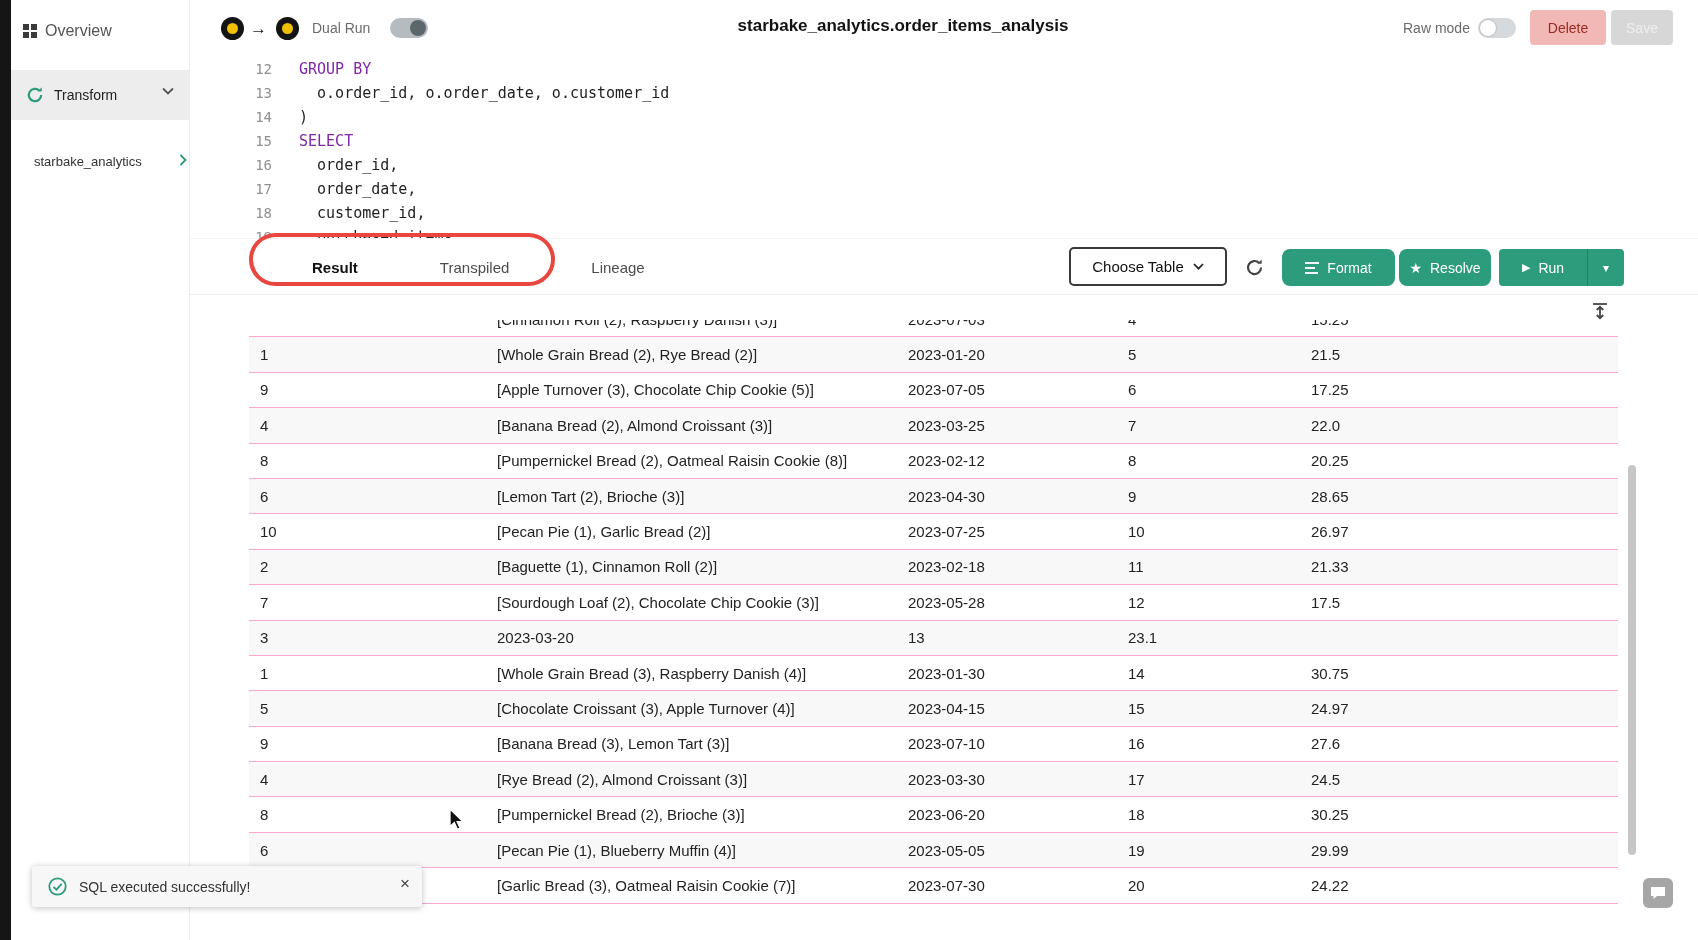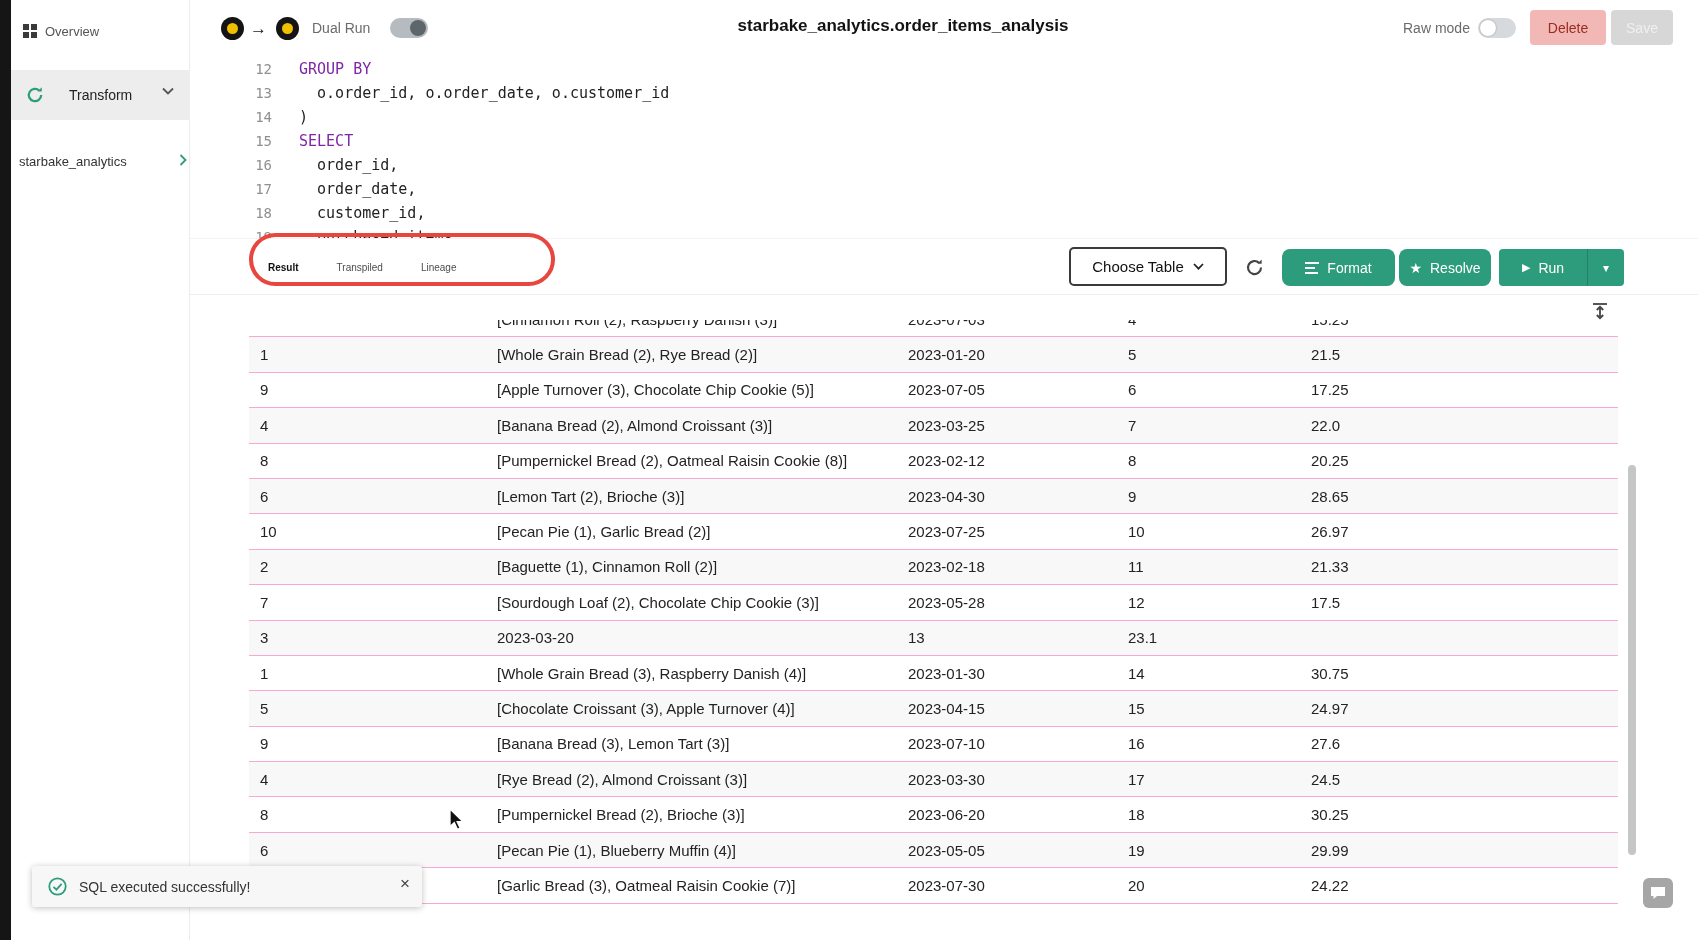--- a/index.html
+++ b/index.html
@@ -4,25 +4,25 @@
 <style>
   * { margin:0; padding:0; box-sizing:border-box; }
   html,body { background:#fff; }
   body { font-family:"Liberation Sans", sans-serif; }
   .app { position:relative; width:1698px; height:940px; background:#fff; overflow:hidden; }
 
   
   .left-strip { position:absolute; left:0; top:0; width:11px; height:940px; background:#151515; }
   .sidebar { position:absolute; left:11px; top:0; width:179px; height:940px; background:#fff; border-right:1px solid #ececec; }
   .sb-overview { position:absolute; left:12px; top:20px; height:22px; display:flex; align-items:center; gap:8px; cursor:default; }
-  .sb-overview span { font-size:13px; color:#555; }
-  .sb-transform { position:absolute; left:0; top:70px; width:179px; height:50px; background:#ededed; display:flex; align-items:center; padding-left:15px; gap:25px; }
+  .sb-overview span { font-size:16px; color:#555; }
+  .sb-transform { position:absolute; left:0; top:70px; width:179px; height:50px; background:#ededed; display:flex; align-items:center; padding-left:15px; gap:10px; }
   .sb-transform .lbl { font-size:14px; color:#222; }
   .sb-transform .chev { position:absolute; right:16px; top:17px; }
-  .sb-project { position:absolute; left:0; top:148px; width:196px; height:26px; display:flex; align-items:center; padding-left:8px; }
+  .sb-project { position:absolute; left:0; top:148px; width:196px; height:26px; display:flex; align-items:center; padding-left:23px; }
   .sb-project .lbl { font-size:13px; color:#333; }
   .sb-project .chev { position:absolute; right:20px; top:6px; }
 
   
   .topbar { position:absolute; left:190px; top:0; width:1508px; height:55px; background:#fff; }
   .db-circle { position:absolute; top:17px; width:23px; height:23px; border-radius:50%; background:#141414; display:flex; align-items:center; justify-content:center; }
   .db-circle .dot { width:11px; height:11px; border-radius:50%; background:#F0C000; }
   .tb-arrow { position:absolute; left:60px; top:17px; font-size:17px; color:#222; line-height:23px; }
   .dualrun-lbl { position:absolute; left:122px; top:20px; font-size:14px; color:#6b6b6b;text-align:center; }
   .toggle { position:absolute; top:18px; width:38px; height:20px; border-radius:10px; cursor:pointer; }
@@ -40,21 +40,21 @@
   .editor { position:absolute; left:190px; top:55px; width:1508px; height:184px; overflow:hidden; background:#fff; padding-top:2px; }
   .eline { display:flex; height:24px; line-height:24px; }
   .lnum { width:82px; text-align:right; font-family:"DejaVu Sans Mono", monospace; font-size:14px; color:#909090; }
   .ecode { margin-left:27px; font-family:"DejaVu Sans Mono", monospace; font-size:15px; color:#222; white-space:pre; }
   .eline.kw .ecode { color:#8027A8; }
 
   
   .panel { position:absolute; left:190px; top:239px; width:1508px; height:701px; background:#fff; box-shadow:0 -1px 0 #f3f3f3; }
   .toolbar { position:absolute; left:0; top:0; width:1508px; height:56px; border-bottom:1px solid #ededed; }
   .tabs { position:absolute; left:78px; top:0; height:56px; display:flex; align-items:center; gap:38px; }
-  .tab { font-size:10px; color:#4d4d4d; cursor:pointer; }
+  .tab { font-size:15px; color:#4d4d4d; cursor:pointer;margin-left:44px; }
   .tab.active { color:#111; font-weight:bold; }
   .annotation { position:absolute; left:59px; top:-6px; width:306px; height:53px; border:4px solid #E8473F; border-radius:27px; z-index:6; pointer-events:none; }
   .choose-table { position:absolute; left:879px; top:8px; width:158px; height:39px; background:#fff; border:2px solid #3a3a3a; border-radius:5px; display:flex; align-items:center; justify-content:center; gap:9px; font-size:15px; color:#111; cursor:pointer; }
   .refresh { position:absolute; left:1052px; top:16px; width:24px; height:24px; cursor:pointer; display:flex; align-items:center; justify-content:center; }
   .gbtn { position:absolute; top:10px; height:37px; background:#2D9C7C; color:#fff; border:none; border-radius:8px; font-size:14px; font-family:inherit; display:flex; align-items:center; justify-content:center; gap:8px; cursor:pointer; }
   .btn-format { left:1092px; width:113px; }
   .btn-resolve { left:1209px; width:92px; }
   .run-group { position:absolute; left:1309px; top:10px; height:37px; display:flex; }
   .run-main { width:88px; height:37px; background:#2D9C7C; color:#fff; border:none; border-radius:4px 0 0 4px; font-size:14px; font-family:inherit; display:flex; align-items:center; justify-content:center; gap:8px; cursor:pointer; }
   .run-caret { width:37px; height:37px; background:#2D9C7C; color:#fff; border:none; border-left:1px solid rgba(0,0,0,.18); border-radius:0 4px 4px 0; font-size:12px; cursor:pointer; }

